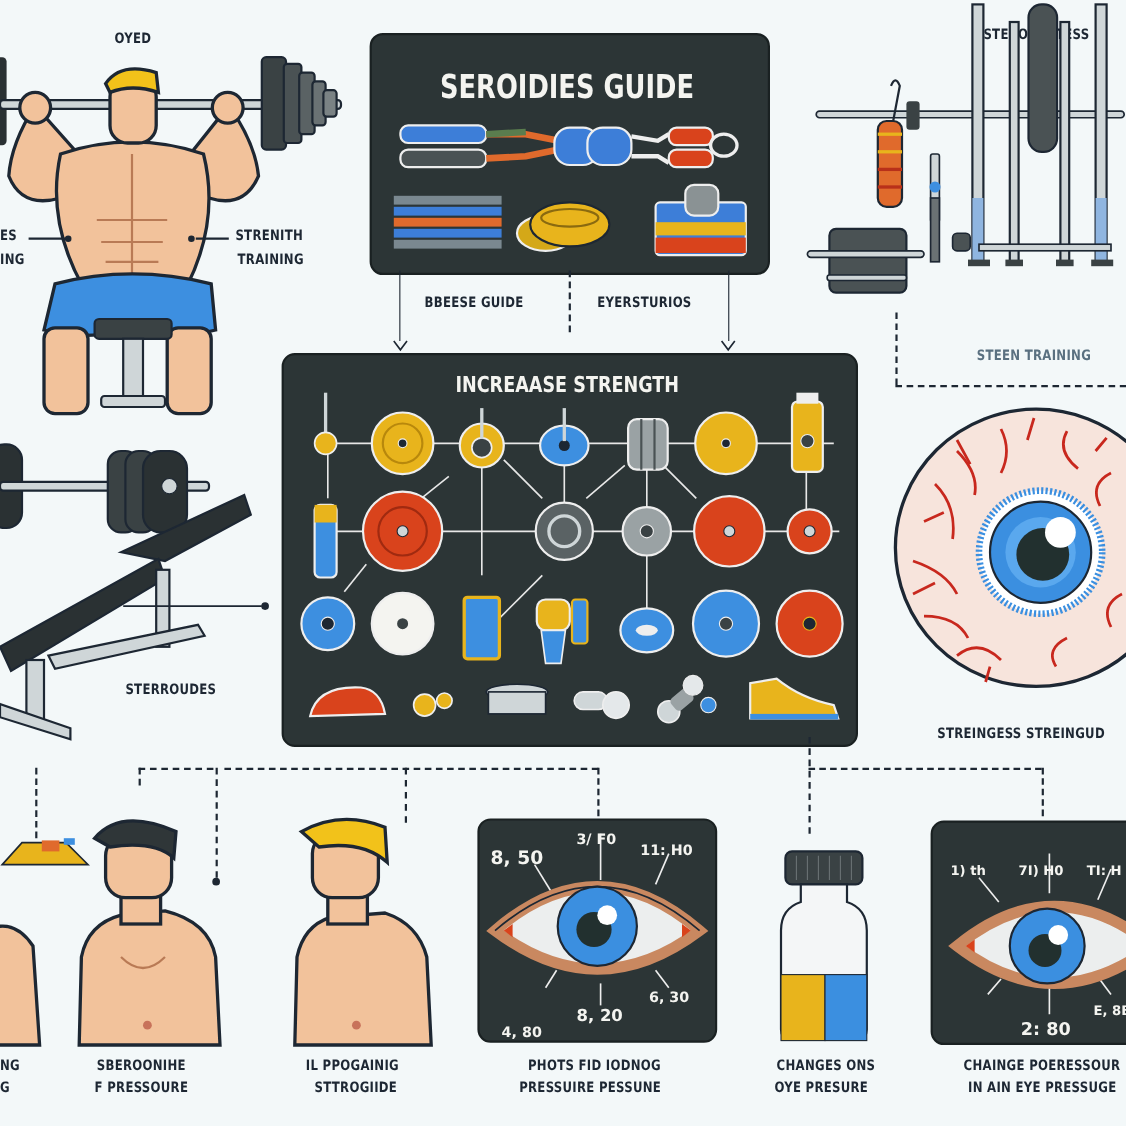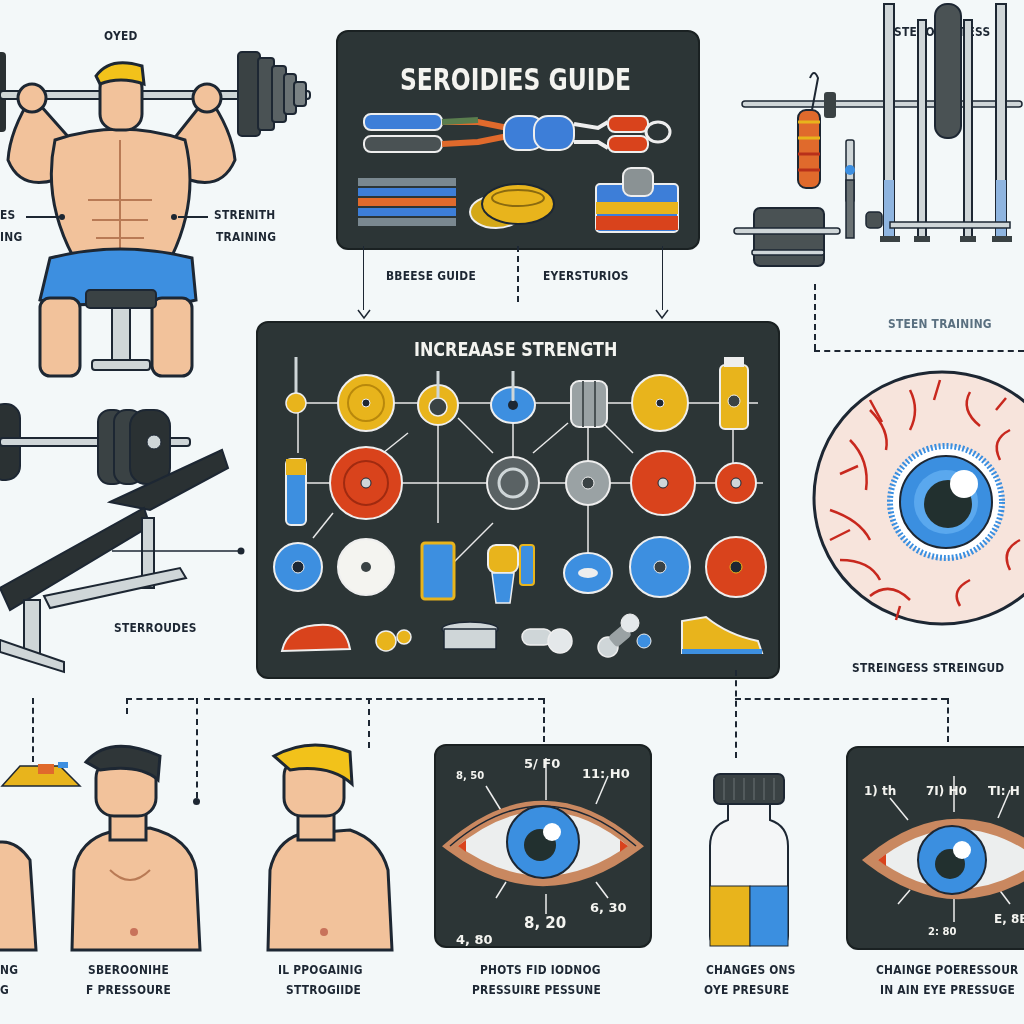--- a/index.html
+++ b/index.html
@@ -316,22 +316,22 @@
       <line x1="160" y1="136" x2="172" y2="152"></line>
     </g>
     <path d="M14 100 Q107 20 200 100 Q107 170 14 100 Z" fill="#eceeee" stroke="#c98860" stroke-width="10"></path>
     <path d="M14 100 Q107 20 200 100" fill="none" stroke="#1d2733" stroke-width="1.5"></path>
     <circle cx="107" cy="96" r="36" fill="#3b8fe0" stroke="#1d2733" stroke-width="2"></circle>
     <circle cx="104" cy="99" r="16" fill="#22302f"></circle>
     <circle cx="116" cy="86" r="9" fill="#ffffff"></circle>
     <path d="M22 100 L30 94 L30 106 Z" fill="#d9431c"></path>
     <path d="M192 100 L184 94 L184 106 Z" fill="#d9431c"></path>
   </svg>
-  <span class="panel-title" style="left:20px;top:24px;font-size:10px;">8, 50</span>
-  <span class="panel-title" style="left:88px;top:10px;font-size:13px;">5/ F0</span>
+  <span class="panel-title" style="left:10px;top:24px;font-size:17px;">8, 50</span>
+  <span class="panel-title" style="left:88px;top:10px;font-size:13px;">3/ F0</span>
   <span class="panel-title" style="left:146px;top:20px;font-size:13px;">11: H0</span>
   <span class="panel-title" style="left:20px;top:162px;font-size:13px;margin-top:24px;">4, 80</span>
   <span class="panel-title" style="left:88px;top:168px;font-size:15px;">8, 20</span>
   <span class="panel-title" style="left:154px;top:154px;font-size:13px;">6, 30</span>
 </div>
 
 <div class="abs" style="left:700px;top:770px;width:100px;height:176px;">
   <svg width="100" height="176" style="left:0;top:0;">
     <rect x="14" y="4" width="70" height="30" rx="6" fill="#3a4244" stroke="#1d2733" stroke-width="2"></rect>
     <line x1="24" y1="8" x2="24" y2="30" stroke="#6a7274"></line>
@@ -358,21 +358,21 @@
     </g>
     <path d="M22 112 Q110 40 200 112 Q110 180 22 112 Z" fill="#eceeee" stroke="#c98860" stroke-width="10"></path>
     <circle cx="104" cy="112" r="34" fill="#3b8fe0" stroke="#1d2733" stroke-width="2"></circle>
     <circle cx="102" cy="116" r="15" fill="#22302f"></circle>
     <circle cx="114" cy="102" r="9" fill="#ffffff"></circle>
     <path d="M30 112 L38 106 L38 118 Z" fill="#d9431c"></path>
   </svg>
   <span class="panel-title" style="left:16px;top:36px;font-size:12px;">1) th</span>
   <span class="panel-title" style="left:78px;top:36px;font-size:12px;">7I) H0</span>
   <span class="panel-title" style="left:140px;top:36px;font-size:12px;">TI: H</span>
-  <span class="panel-title" style="left:80px;top:178px;font-size:10px;">2: 80</span>
+  <span class="panel-title" style="left:80px;top:178px;font-size:16px;">2: 80</span>
   <span class="panel-title" style="left:146px;top:164px;font-size:12px;">E, 8B</span>
 </div>
 
 <span class="lbl" style="left:0;top:962px;">NG</span>
 <span class="lbl" style="left:0;top:982px;">G</span>
 <span class="lbl" style="left:88px;top:962px;">SBEROONIHE</span>
 <span class="lbl" style="left:86px;top:982px;">F PRESSOURE</span>
 <span class="lbl" style="left:278px;top:962px;">IL PPOGAINIG</span>
 <span class="lbl" style="left:286px;top:982px;">STTROGIIDE</span>
 <span class="lbl" style="left:480px;top:962px;">PHOTS FID IODNOG</span>

